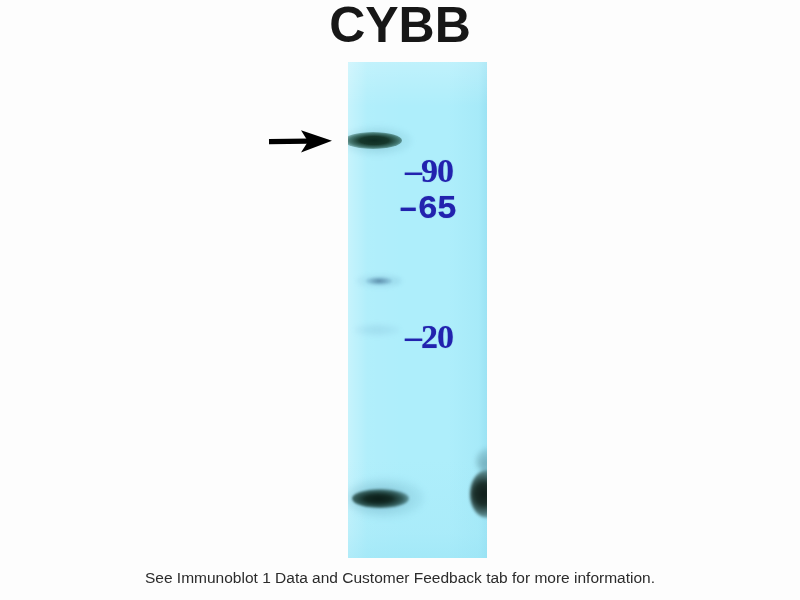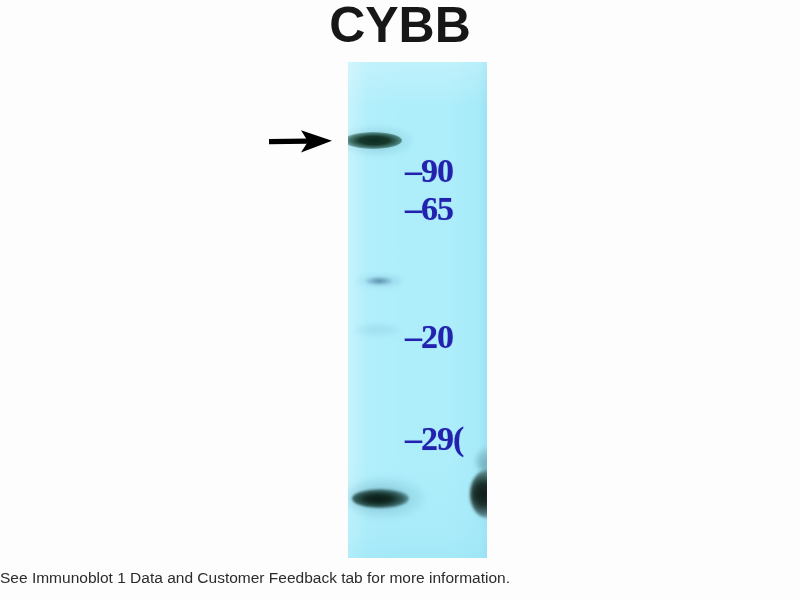--- a/index.html
+++ b/index.html
@@ -192,40 +192,40 @@
     font-family: "Liberation Serif", serif;
     font-weight: bold;
     font-size: 34px;
     line-height: 34px;
     color: #2222ae;
     white-space: nowrap;
     letter-spacing: -1px;
     text-shadow: 0 0 1px rgba(34,34,174,0.45);
   }
   #marker-90  { left: 57px; top: 92px; }
-  #marker-65  { left: 57px; top: 130px; }
+  #marker-65  { left: 50px; top: 130px; font-family: Liberation Mono, monospace; }
   #marker-40  { left: 57px; top: 258px; }
   #marker-29  { left: 57px; top: 360px; }
 
   
   #arrow {
     position: absolute;
     left: 268px;
     top: 128px;
     width: 66px;
     height: 26px;
   }
 
   
   #caption {
     position: absolute;
     left: 0;
     top: 569px;
     width: 800px;
-    text-align: left;
+    text-align: center;
     font-family: "Liberation Sans", sans-serif;
     font-size: 15.5px;
     color: #2b2b2b;
     white-space: nowrap;
   }
 </style>
 </head>
 <body>
 
 <div id="figure">
@@ -251,19 +251,18 @@
 
     <div class="band" id="band-22-halo"></div>
     <div class="band" id="band-22"></div>
 
     <div class="band" id="edge-blob-2"></div>
     <div class="band" id="edge-blob"></div>
 
     <div class="marker" id="marker-90">–90</div>
     <div class="marker" id="marker-65">–65</div>
     <div class="marker" id="marker-40">–20</div>
-    <div class="marker" id="marker-29">–29(</div>
 
   </div>
 
   <div id="caption">See Immunoblot 1 Data and Customer Feedback tab for more information.</div>
 
 </div>
 
 </body></html>

